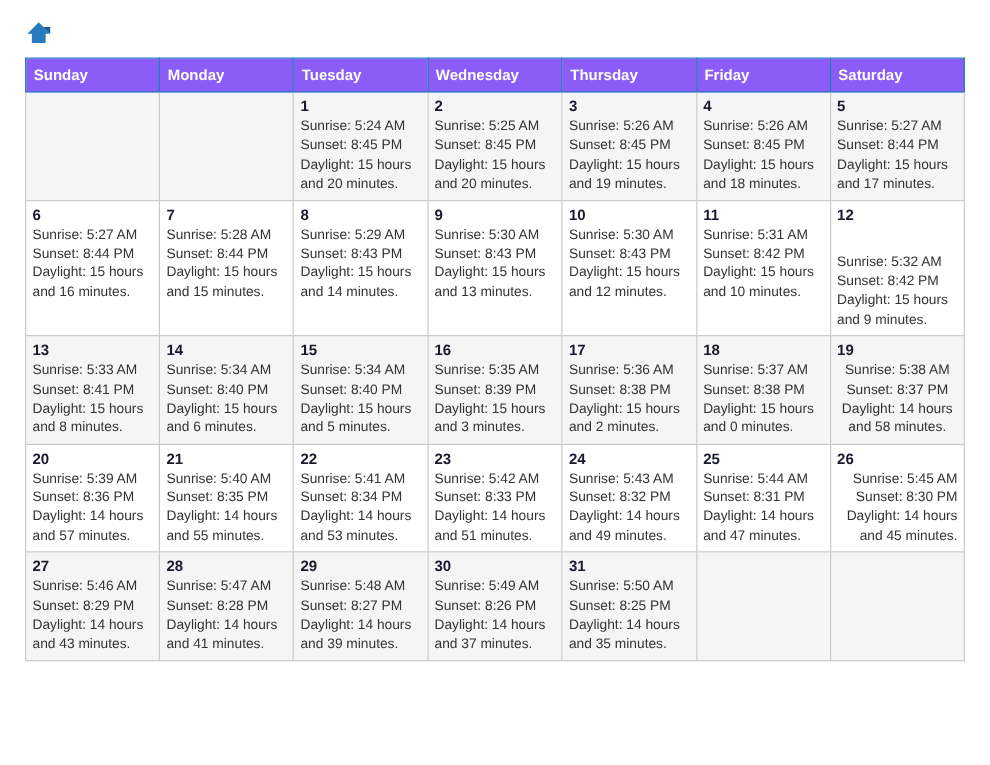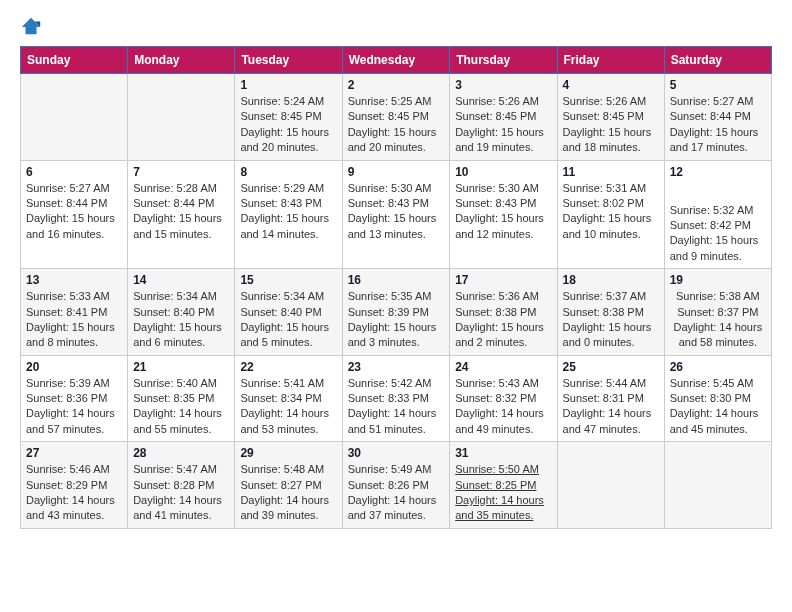--- a/index.html
+++ b/index.html
@@ -48,21 +48,21 @@
       font-size: 16px;
       color: #1a1a2e;
       margin-top: 2px;
     }
     table {
       width: 100%;
       border-collapse: collapse;
       font-size: 11px;
     }
     thead tr th {
-      background-color: #be185d;
+      background-color: #8b5cf6;
       color: #fff;
       text-align: left;
       padding: 6px 6px;
       font-size: 12px;
       font-weight: bold;
       border: 1px solid #2a7abf;
     }
     tbody tr td {
       border: 1px solid #ccc;
       vertical-align: top;
@@ -181,21 +181,21 @@
         </td>
         <td>
           <div class="day-num">10</div>
           <div class="day-info" style="white-space: pre-line;">Sunrise: 5:30 AM
 Sunset: 8:43 PM
 Daylight: 15 hours and 12 minutes.</div>
         </td>
         <td>
           <div class="day-num">11</div>
           <div class="day-info" style="white-space: pre-line;">Sunrise: 5:31 AM
-Sunset: 8:02 PM
+Sunset: 8:42 PM
 Daylight: 15 hours and 10 minutes.</div>
         </td>
         <td>
           <div class="day-num">12</div>
           <div class="day-info" style="white-space: pre-line; margin-top: 24px;">Sunrise: 5:32 AM
 Sunset: 8:42 PM
 Daylight: 15 hours and 9 minutes.</div>
         </td>
       </tr>
       <tr>
@@ -274,21 +274,21 @@
 Daylight: 14 hours and 49 minutes.</div>
         </td>
         <td>
           <div class="day-num">25</div>
           <div class="day-info" style="white-space: pre-line;">Sunrise: 5:44 AM
 Sunset: 8:31 PM
 Daylight: 14 hours and 47 minutes.</div>
         </td>
         <td>
           <div class="day-num">26</div>
-          <div class="day-info" style="white-space: pre-line;">Sunrise: 5:45 AM
+          <div class="day-info" style="white-space: pre-line; text-align: right;">Sunrise: 5:45 AM
 Sunset: 8:30 PM
 Daylight: 14 hours and 45 minutes.</div>
         </td>
       </tr>
       <tr>
         <td>
           <div class="day-num">27</div>
           <div class="day-info" style="white-space: pre-line;">Sunrise: 5:46 AM
 Sunset: 8:29 PM
 Daylight: 14 hours and 43 minutes.</div>
@@ -306,21 +306,21 @@
 Daylight: 14 hours and 39 minutes.</div>
         </td>
         <td>
           <div class="day-num">30</div>
           <div class="day-info" style="white-space: pre-line;">Sunrise: 5:49 AM
 Sunset: 8:26 PM
 Daylight: 14 hours and 37 minutes.</div>
         </td>
         <td>
           <div class="day-num">31</div>
-          <div class="day-info" style="white-space: pre-line; text-decoration: underline;">Sunrise: 5:50 AM
+          <div class="day-info" style="white-space: pre-line;">Sunrise: 5:50 AM
 Sunset: 8:25 PM
 Daylight: 14 hours and 35 minutes.</div>
         </td>
         <td></td>
         <td></td>
       </tr>
     </tbody>
 </table>
 
 </body></html>

